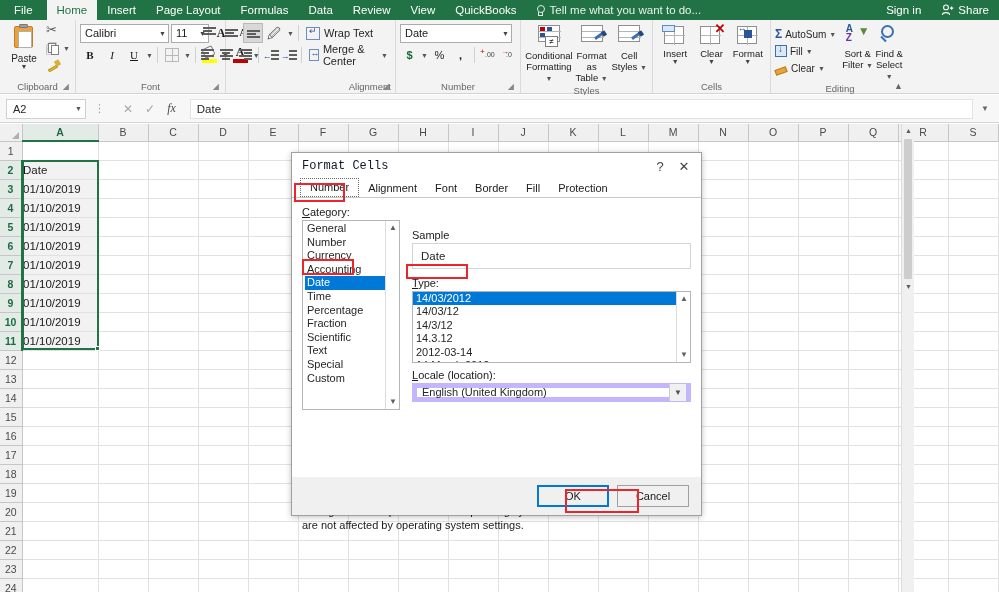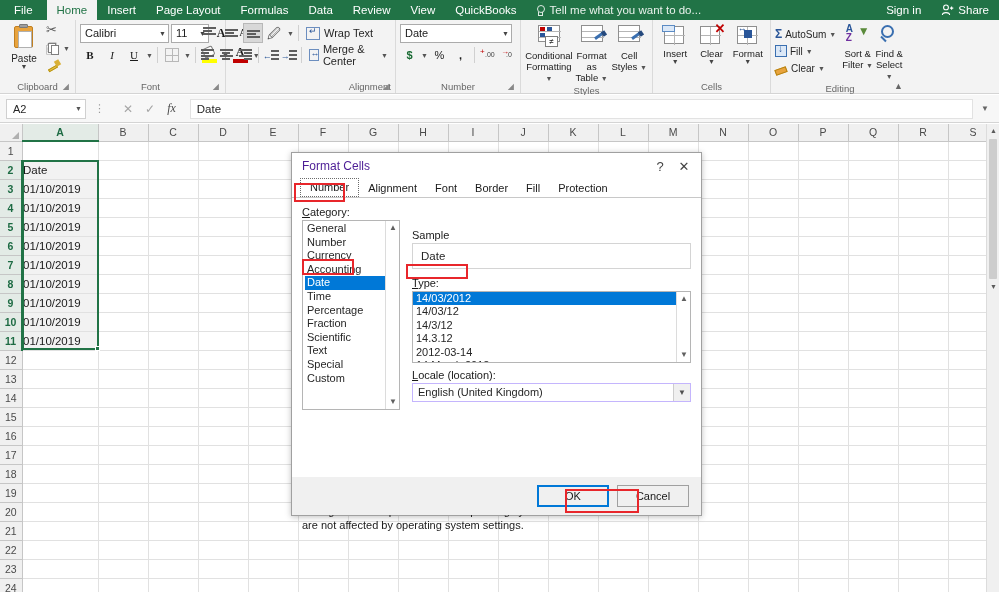--- a/index.html
+++ b/index.html
@@ -5,21 +5,21 @@
   * { box-sizing: border-box; }
   html, body {
     margin: 0; padding: 0;
     width: 999px; height: 592px;
     overflow: hidden;
     font-family: "Liberation Sans", sans-serif;
     font-size: 11px;
     color: #262626;
     background: #fff;
   }
-  #app { position: relative; width: 999px; height: 592px; }
+  #app { position: relative; width: 914px; height: 592px; }
 
   
   .menubar {
     position: absolute; top: 0; left: 0; width: 999px; height: 20px;
     background: #217346; color: #fff;
     display: flex; align-items: stretch;
   }
   .menu-item {
     display: flex; align-items: center; padding: 0 10px;
     font-size: 11.5px; color: #ffffff; white-space: nowrap; cursor: default;
@@ -312,21 +312,21 @@
   .dialog {
     position: absolute; left: 291px; top: 152px; width: 411px; height: 364px;
     background: #f0f0f0; border: 1px solid #a0a0a0;
     box-shadow: 0 1px 6px rgba(0,0,0,.25);
     font-size: 11px;
   }
   .dlg-title {
     height: 26px; display: flex; align-items: center; padding: 0 4px 0 10px;
     background: #fff;
   }
-  .dlg-title .t { flex: 1; font-size: 12px; color: #4c1d95; }
+  .dlg-title .t { flex: 1; font-size: 12px; color: #0f172a; font-family: Liberation Mono, monospace; }
   .dlg-title .q { width: 22px; text-align: center; font-size: 13px; color: #444; }
   .dlg-title .x { width: 26px; text-align: center; font-size: 13px; color: #444; }
   .dlg-tabs {
     height: 19px; display: flex; align-items: flex-end;
     padding-left: 8px; background: #fff;
     border-bottom: 1px solid #c8c8c8;
   }
   .dtab {
     padding: 2px 9px 3px 9px; font-size: 11px; color: #1a1a1a; white-space: nowrap;
   }
@@ -363,21 +363,21 @@
     border: 1px solid #d4d4d4; height: 26px; display: flex; align-items: center;
     padding-left: 8px; font-size: 11.5px; margin-bottom: 8px;
   }
   .typelist {
     height: 72px; border: 1px solid #b5b5b5; background: #fff; position: relative; overflow: hidden;
   }
   .typelist .items { padding: 0; }
   .typeitem { height: 13.6px; line-height: 13.6px; font-size: 11px; padding-left: 3px; white-space: nowrap; }
   .typeitem.sel { background: #0078d7; color: #fff; }
   .localebox {
-    height: 19px; border: 1px solid #c4b5fd; background: #fff;
+    height: 19px; border: 5px solid #c4b5fd; background: #fff;
     display: flex; align-items: center; font-size: 11px; padding-left: 5px;
   }
   .localebox .lv { flex: 1; }
   .localebox .lbtn {
     width: 17px; height: 17px; background: #f0f0f0; border-left: 1px solid #cdcdcd;
     text-align: center; line-height: 17px; font-size: 8px; color: #505050;
   }
   .helptext {
     position: absolute; left: 10px; right: 10px; top: 278px;
     font-size: 11px; line-height: 14px; color: #1a1a1a;

